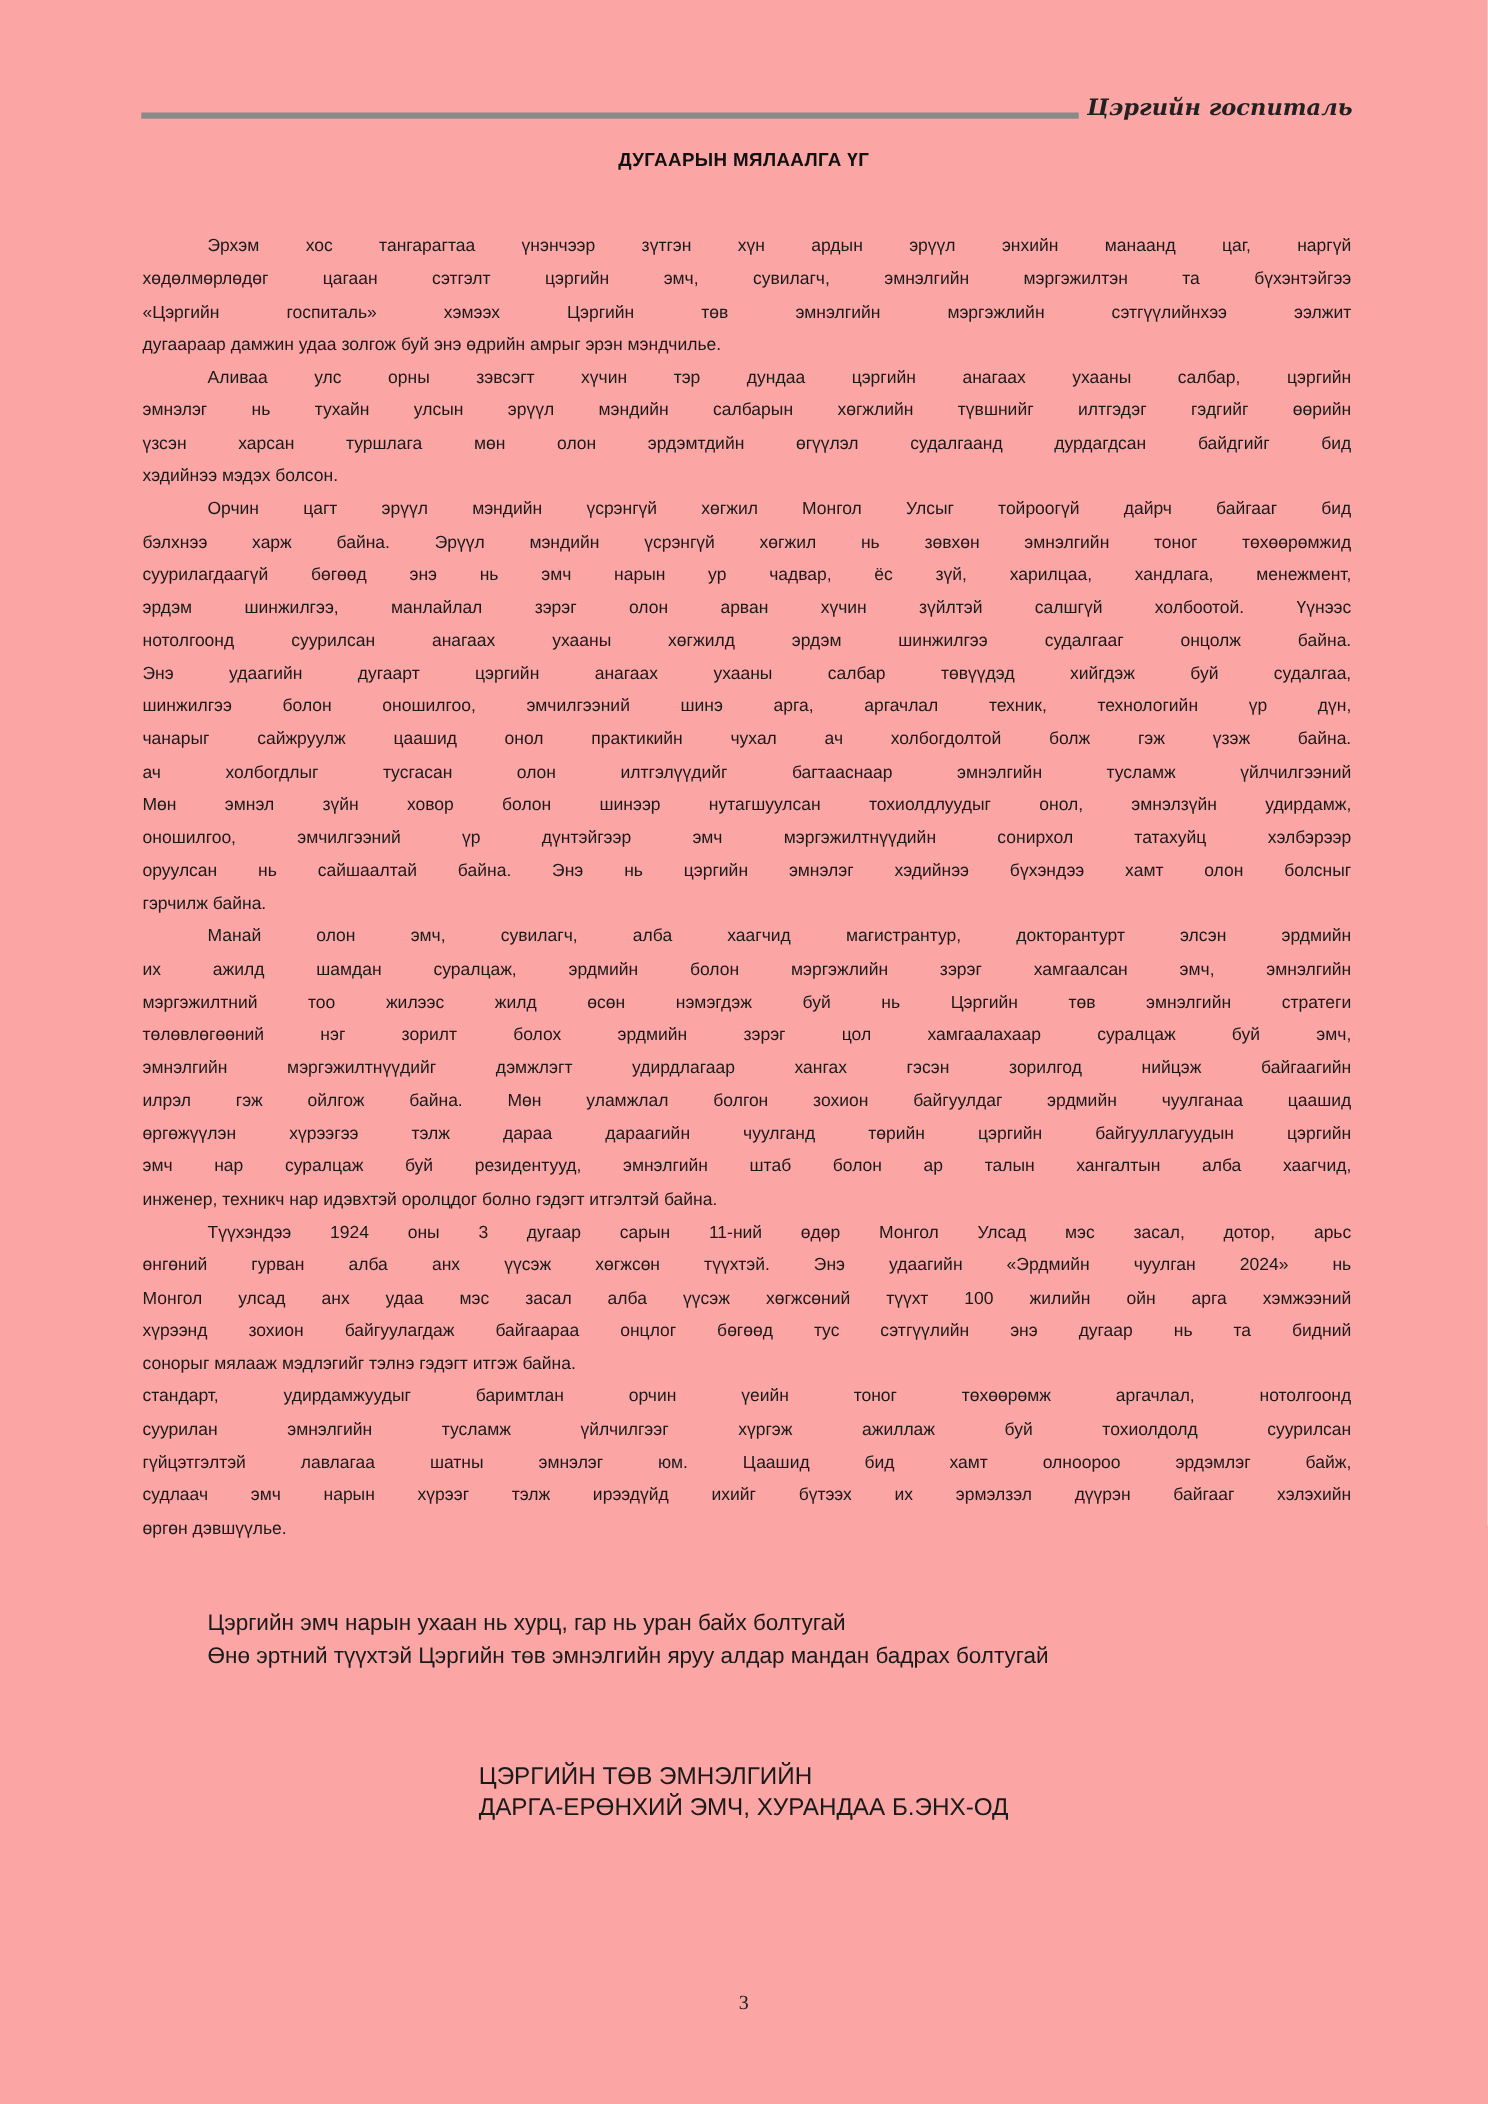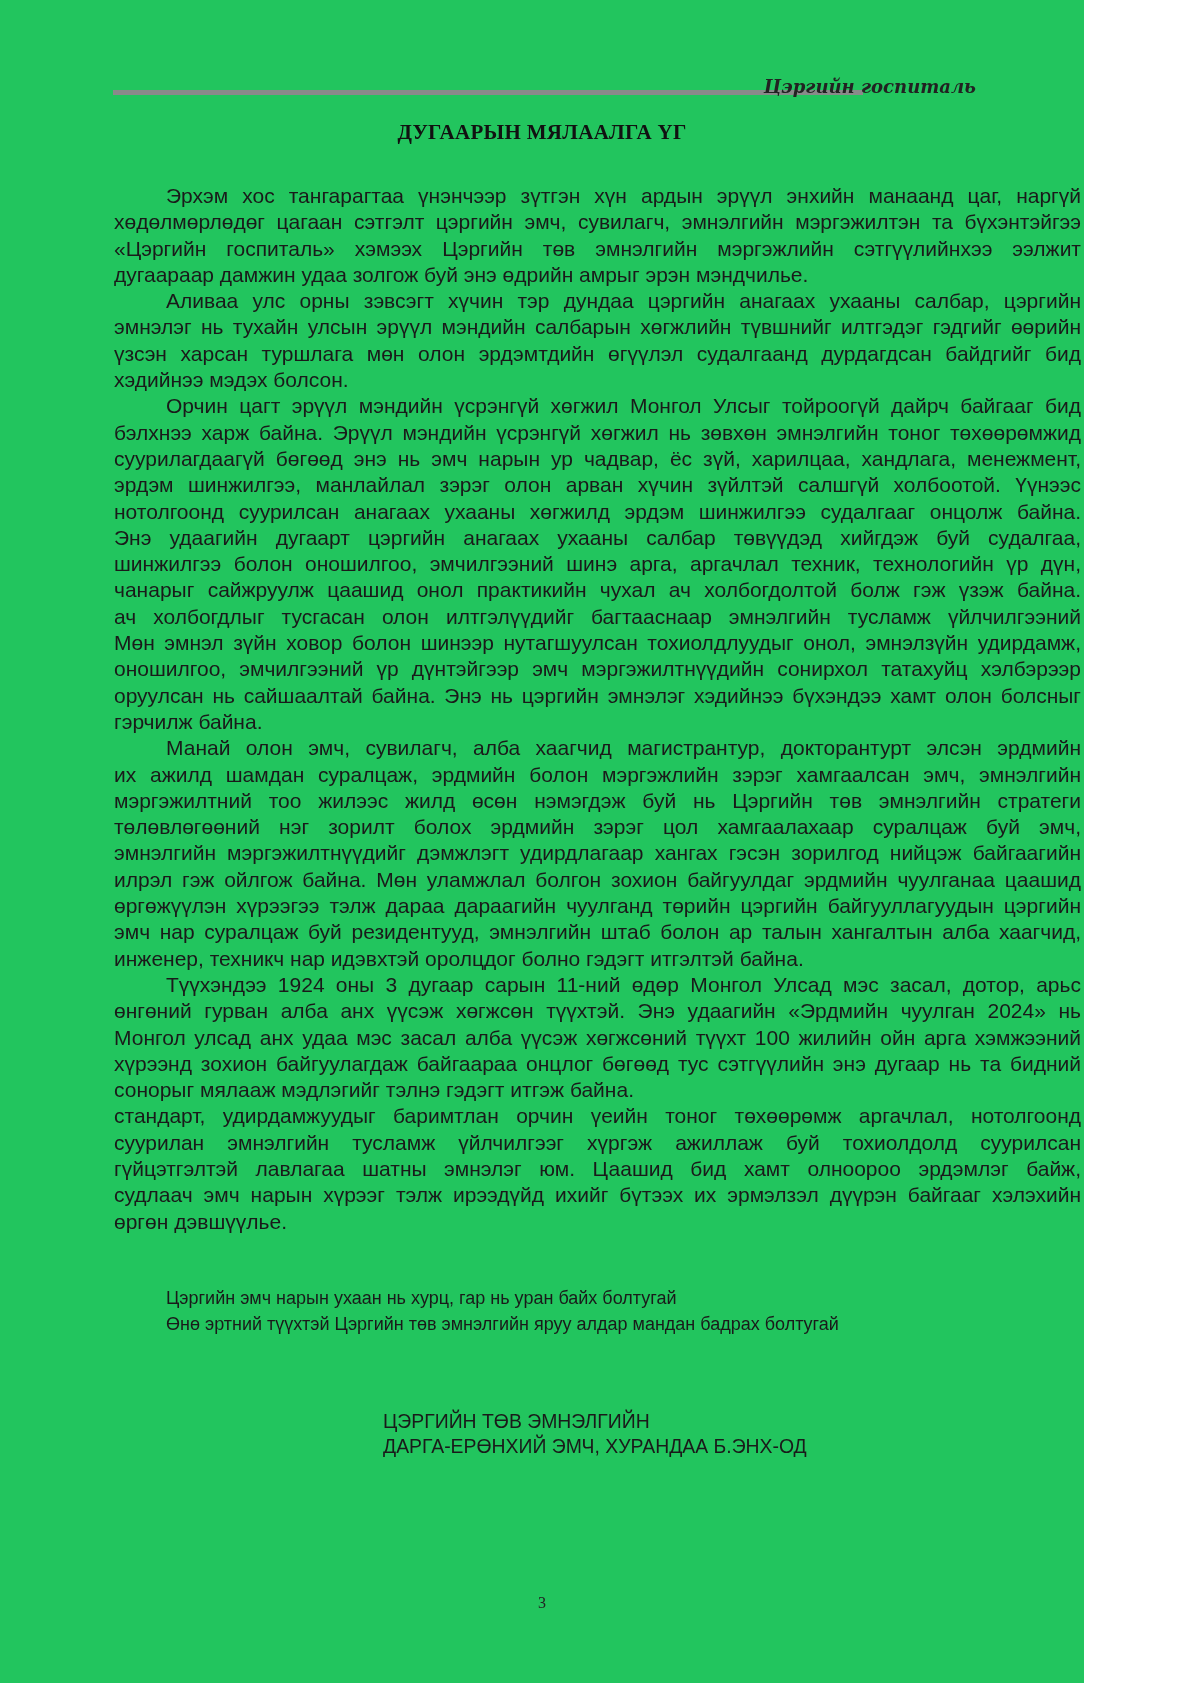--- a/index.html
+++ b/index.html
@@ -1,21 +1,21 @@
 <!DOCTYPE html>
 <html><head>
 <meta charset="utf-8">
 <style>
   html, body { margin: 0; padding: 0; background: #ffffff; }
   body { width: 1190px; height: 1683px; position: relative; overflow: hidden; }
-  .page { position: absolute; left: 0; top: 0; width: 1084px; height: 1683px; background: #22c55e; }
+  .page { position: absolute; left: 0; top: 0; width: 1190px; height: 1683px; background: #fca5a5; }
   .header-rule { position: absolute; left: 113px; top: 90px; width: 750px; height: 5px; background: #8a8a8a; }
   .running-title { position: absolute; right: 108px; top: 76px; font-family: "DejaVu Serif", serif; font-style: italic; font-weight: bold; font-size: 18px; color: #222; }
-  .doc-title { position: absolute; left: 0; right: 0; top: 120px; text-align: center; font-family: Liberation Serif, serif; font-weight: bold; font-size: 21px; color: #111; letter-spacing: 0.3px; }
-  .body-text { position: absolute; left: 114px; top: 183px; width: 967px; font-family: "Liberation Sans", sans-serif; font-size: 21px; line-height: 26.3px; color: #1a1a1a; }
+  .doc-title { position: absolute; left: 0; right: 0; top: 120px; text-align: center; font-family: Liberation Sans, sans-serif; font-weight: bold; font-size: 15px; color: #111; letter-spacing: 0.3px; }
+  .body-text { position: absolute; left: 114px; top: 183px; width: 967px; font-family: "Liberation Sans", sans-serif; font-size: 14px; line-height: 26.3px; color: #1a1a1a; }
   .para { margin: 0; }
   .line { display: block; text-align: justify; text-align-last: justify; white-space: nowrap; height: 26.3px; }
   .line.last { text-align-last: left; }
   .line.indent { padding-left: 52px; }
   .closing { position: absolute; left: 166px; top: 1285px; font-family: "Liberation Sans", sans-serif; font-size: 18px; line-height: 26.3px; color: #1a1a1a; }
   .signature { position: absolute; left: 367px; top: 1409px; font-family: "Liberation Sans", sans-serif; font-size: 19.4px; line-height: 25px; color: #1a1a1a; margin-left: 16px; }
   .page-number { position: absolute; left: 0; right: 0; top: 1594px; text-align: center; font-family: "Liberation Serif", serif; font-size: 16px; color: #222; }
 </style>
 </head>
 <body>

